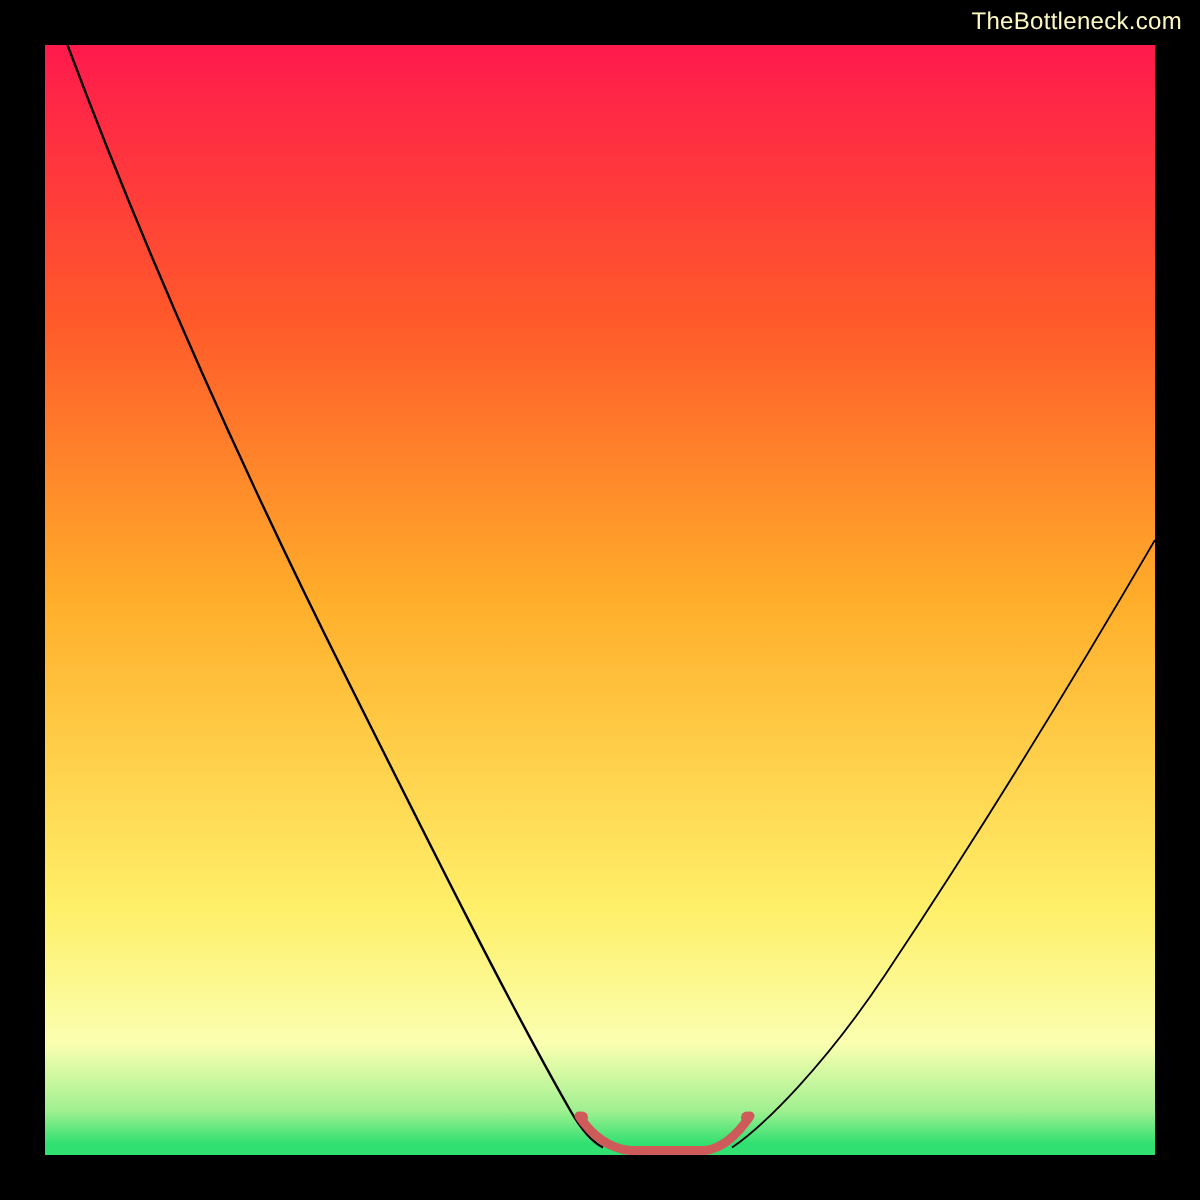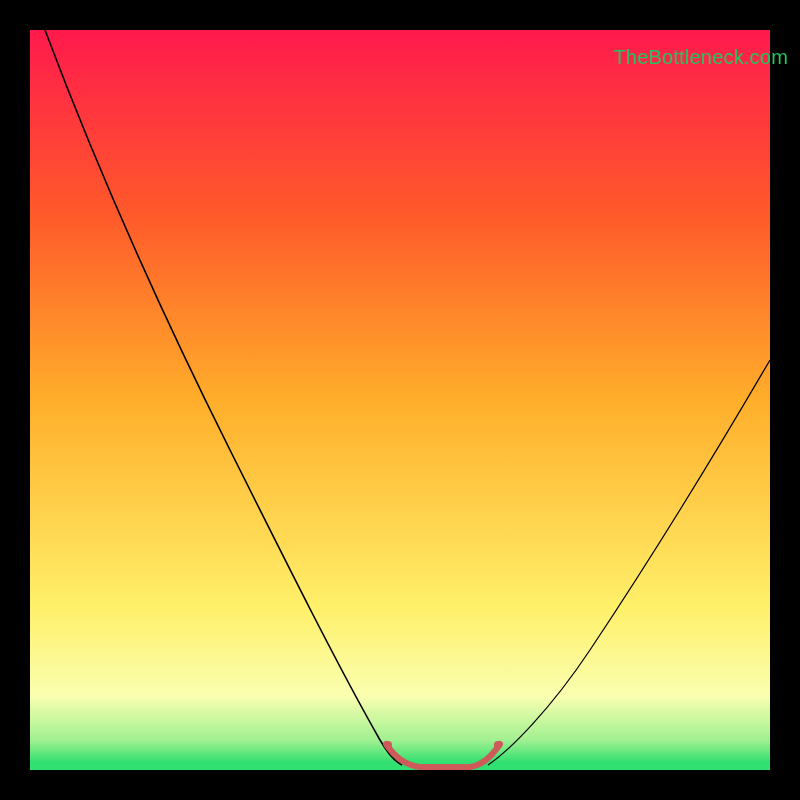--- a/index.html
+++ b/index.html
@@ -30,26 +30,25 @@
     left: 0;
     top: 0;
     width: 100%;
     height: 100%;
   }
 
   .watermark {
     position: absolute;
     top: 6px;
     right: 12px;
-    color: #22c55e;
-    font-size: 20px;
+    color: #fef9c3;
+    font-size: 16px;
     font-weight: 500;
     letter-spacing: 0.2px;
     user-select: none;
-    margin-top: 40px;
   }
 
   svg.curve {
     position: absolute;
     left: 0;
     top: 0;
     width: 100%;
     height: 100%;
   }
 </style>

